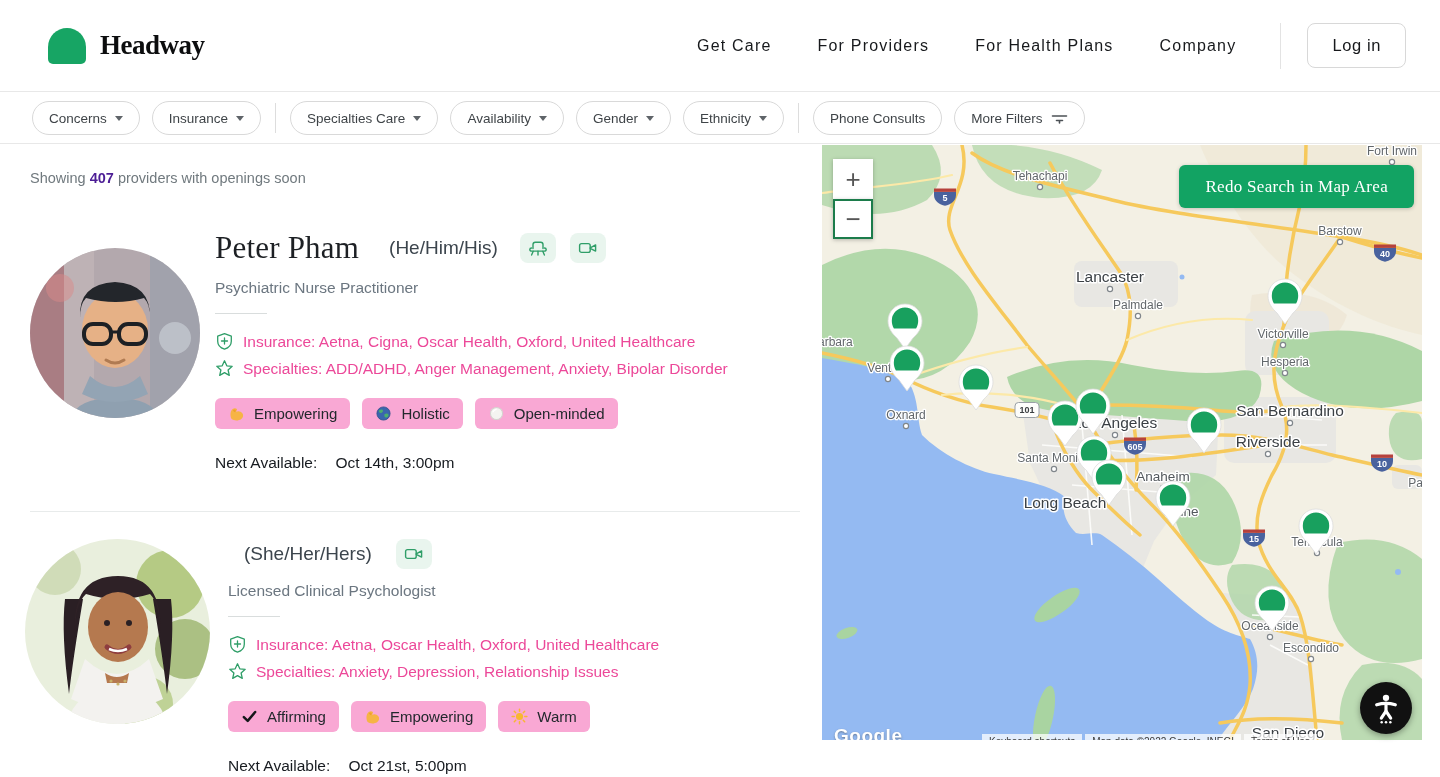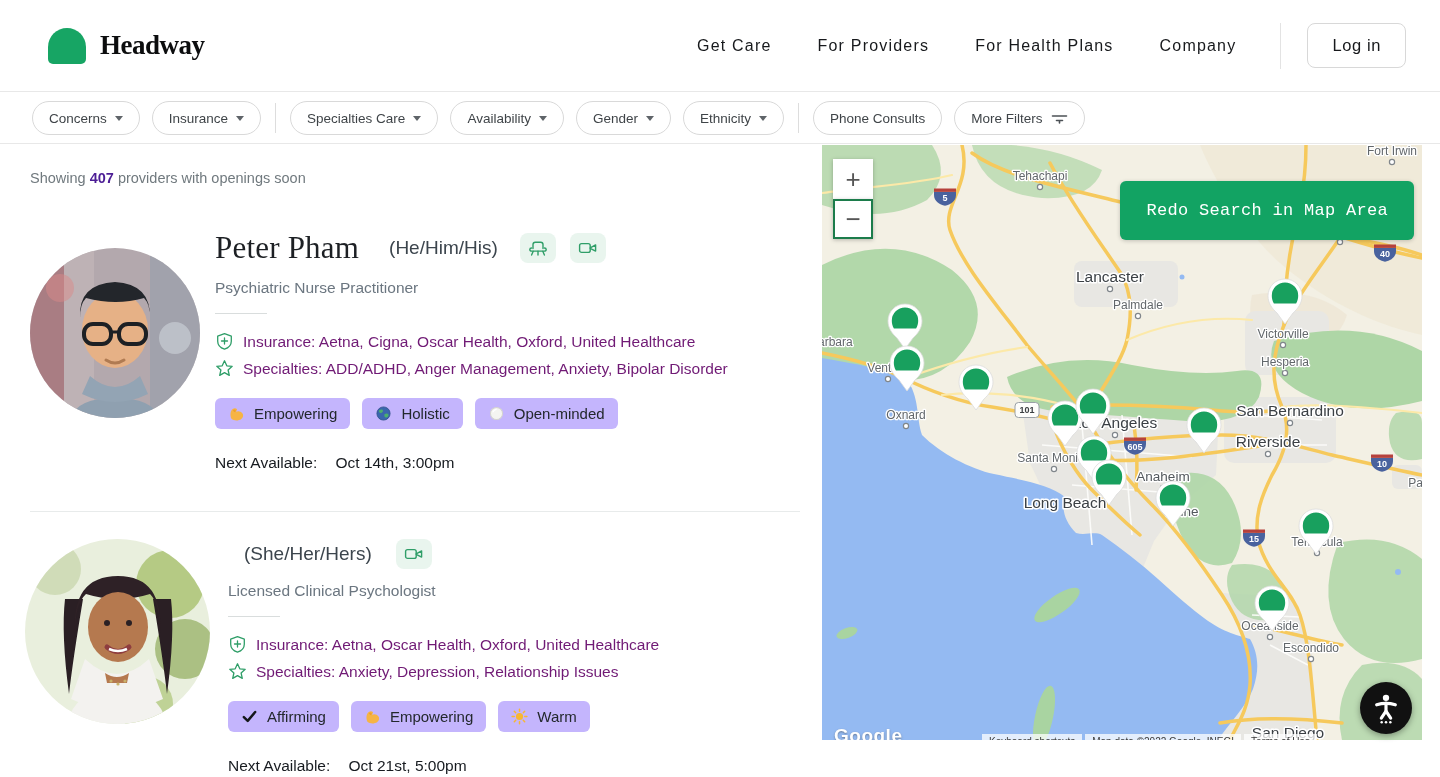--- a/index.html
+++ b/index.html
@@ -43,40 +43,40 @@
   .card-body { margin-left:185px; }
   .card2 .card-body { margin-left:198px; }
   .name-row { display:flex; align-items:center; gap:14px; }
   .prov-name { font-family:"Liberation Serif", serif; font-size:31px; font-weight:400; color:#1d2024; letter-spacing:0.2px; }
   .pronouns { font-size:19px; color:#3c454d; margin-left:16px; }
   .mode-badge { width:36px; height:30px; background:#e9f5ee; border-radius:8px;
     display:inline-flex; align-items:center; justify-content:center; }
   .mode-badge svg { width:20px; height:18px; }
   .prov-title { margin-top:13px; font-size:15.5px; color:#6b7680; }
   .mini-div { width:52px; height:1px; background:#d9dddd; margin:16px 0 18px 0; }
-  .info-row { display:flex; align-items:center; gap:9px; font-size:15.5px; color:#701a75; margin-top:8px; }
+  .info-row { display:flex; align-items:center; gap:9px; font-size:15.5px; color:#ec4899; margin-top:8px; }
   .info-row svg { width:19px; height:19px; flex:0 0 auto; }
   .traits { display:flex; gap:12px; margin-top:20px; }
   .trait { display:inline-flex; align-items:center; gap:9px; height:31px; padding:0 13px;
-    background:#c4b5fd; border-radius:6px; font-size:15px; color:#23282d; }
+    background:#f9a8d4; border-radius:6px; font-size:15px; color:#23282d; }
   .trait svg { width:17px; height:17px; }
   .next-row { margin-top:25px; font-size:15.5px; color:#171b20; }
   .next-row .na-label { margin-right:14px; }
 
   
   .map { position:absolute; left:822px; top:145px; width:600px; height:595px; background:#ec4899; overflow:hidden; }
   .map svg.geo { position:absolute; left:0; top:0; }
   .map-btn-stack { position:absolute; left:11px; top:14px; z-index:4; }
   .zoom-btn { width:40px; height:40px; background:#fff; border:none; display:block; cursor:pointer;
     font-size:26px; color:#565656; line-height:38px; text-align:center; box-shadow:0 1px 4px rgba(0,0,0,0.25);
     font-family:inherit; padding:0; }
   .zoom-out { border:2px solid #1c7c4b; line-height:34px; }
-  .redo-btn { position:absolute; right:8px; top:20px; height:59px; padding:0 26px; z-index:4;
+  .redo-btn { position:absolute; right:8px; top:20px; height:43px; padding:0 26px; z-index:4;
     background:#12a363; color:#fff; border:none; border-radius:6px; font-size:17px; font-weight:500;
-    letter-spacing:0.3px; cursor:pointer; box-shadow:0 1px 4px rgba(0,0,0,0.2); font-family:Liberation Mono, monospace;margin-top:16px; }
+    letter-spacing:0.3px; cursor:pointer; box-shadow:0 1px 4px rgba(0,0,0,0.2); font-family:Liberation Serif, serif; }
   .gmap-logo { position:absolute; left:12px; bottom:-7px; z-index:4; font-size:19px; font-weight:700;
     color:#fff; letter-spacing:0.5px; text-shadow:0 1px 2px rgba(60,60,60,0.5); cursor:pointer; }
   .attrib { position:absolute; left:160px; bottom:-9px; z-index:4; display:flex; gap:3px; }
   .attrib span { background:rgba(255,255,255,0.75); font-size:10px; color:#3a3a3a; padding:2px 7px; white-space:nowrap; cursor:pointer; }
 
   .city-s { font-size:12px; fill:#62676b; paint-order:stroke; stroke:#ffffff; stroke-width:2.6px; stroke-linejoin:round; }
   .city-m { font-size:13.5px; fill:#53585d; font-weight:500; paint-order:stroke; stroke:#ffffff; stroke-width:2.8px; stroke-linejoin:round; }
   .city-l { font-size:15.5px; fill:#3b4045; font-weight:500; paint-order:stroke; stroke:#ffffff; stroke-width:3px; stroke-linejoin:round; }
   .shield-num { font-size:9px; font-weight:700; fill:#fff; text-anchor:middle; }
   .shield-num-us { font-size:9px; font-weight:700; fill:#3c4043; text-anchor:middle; }

